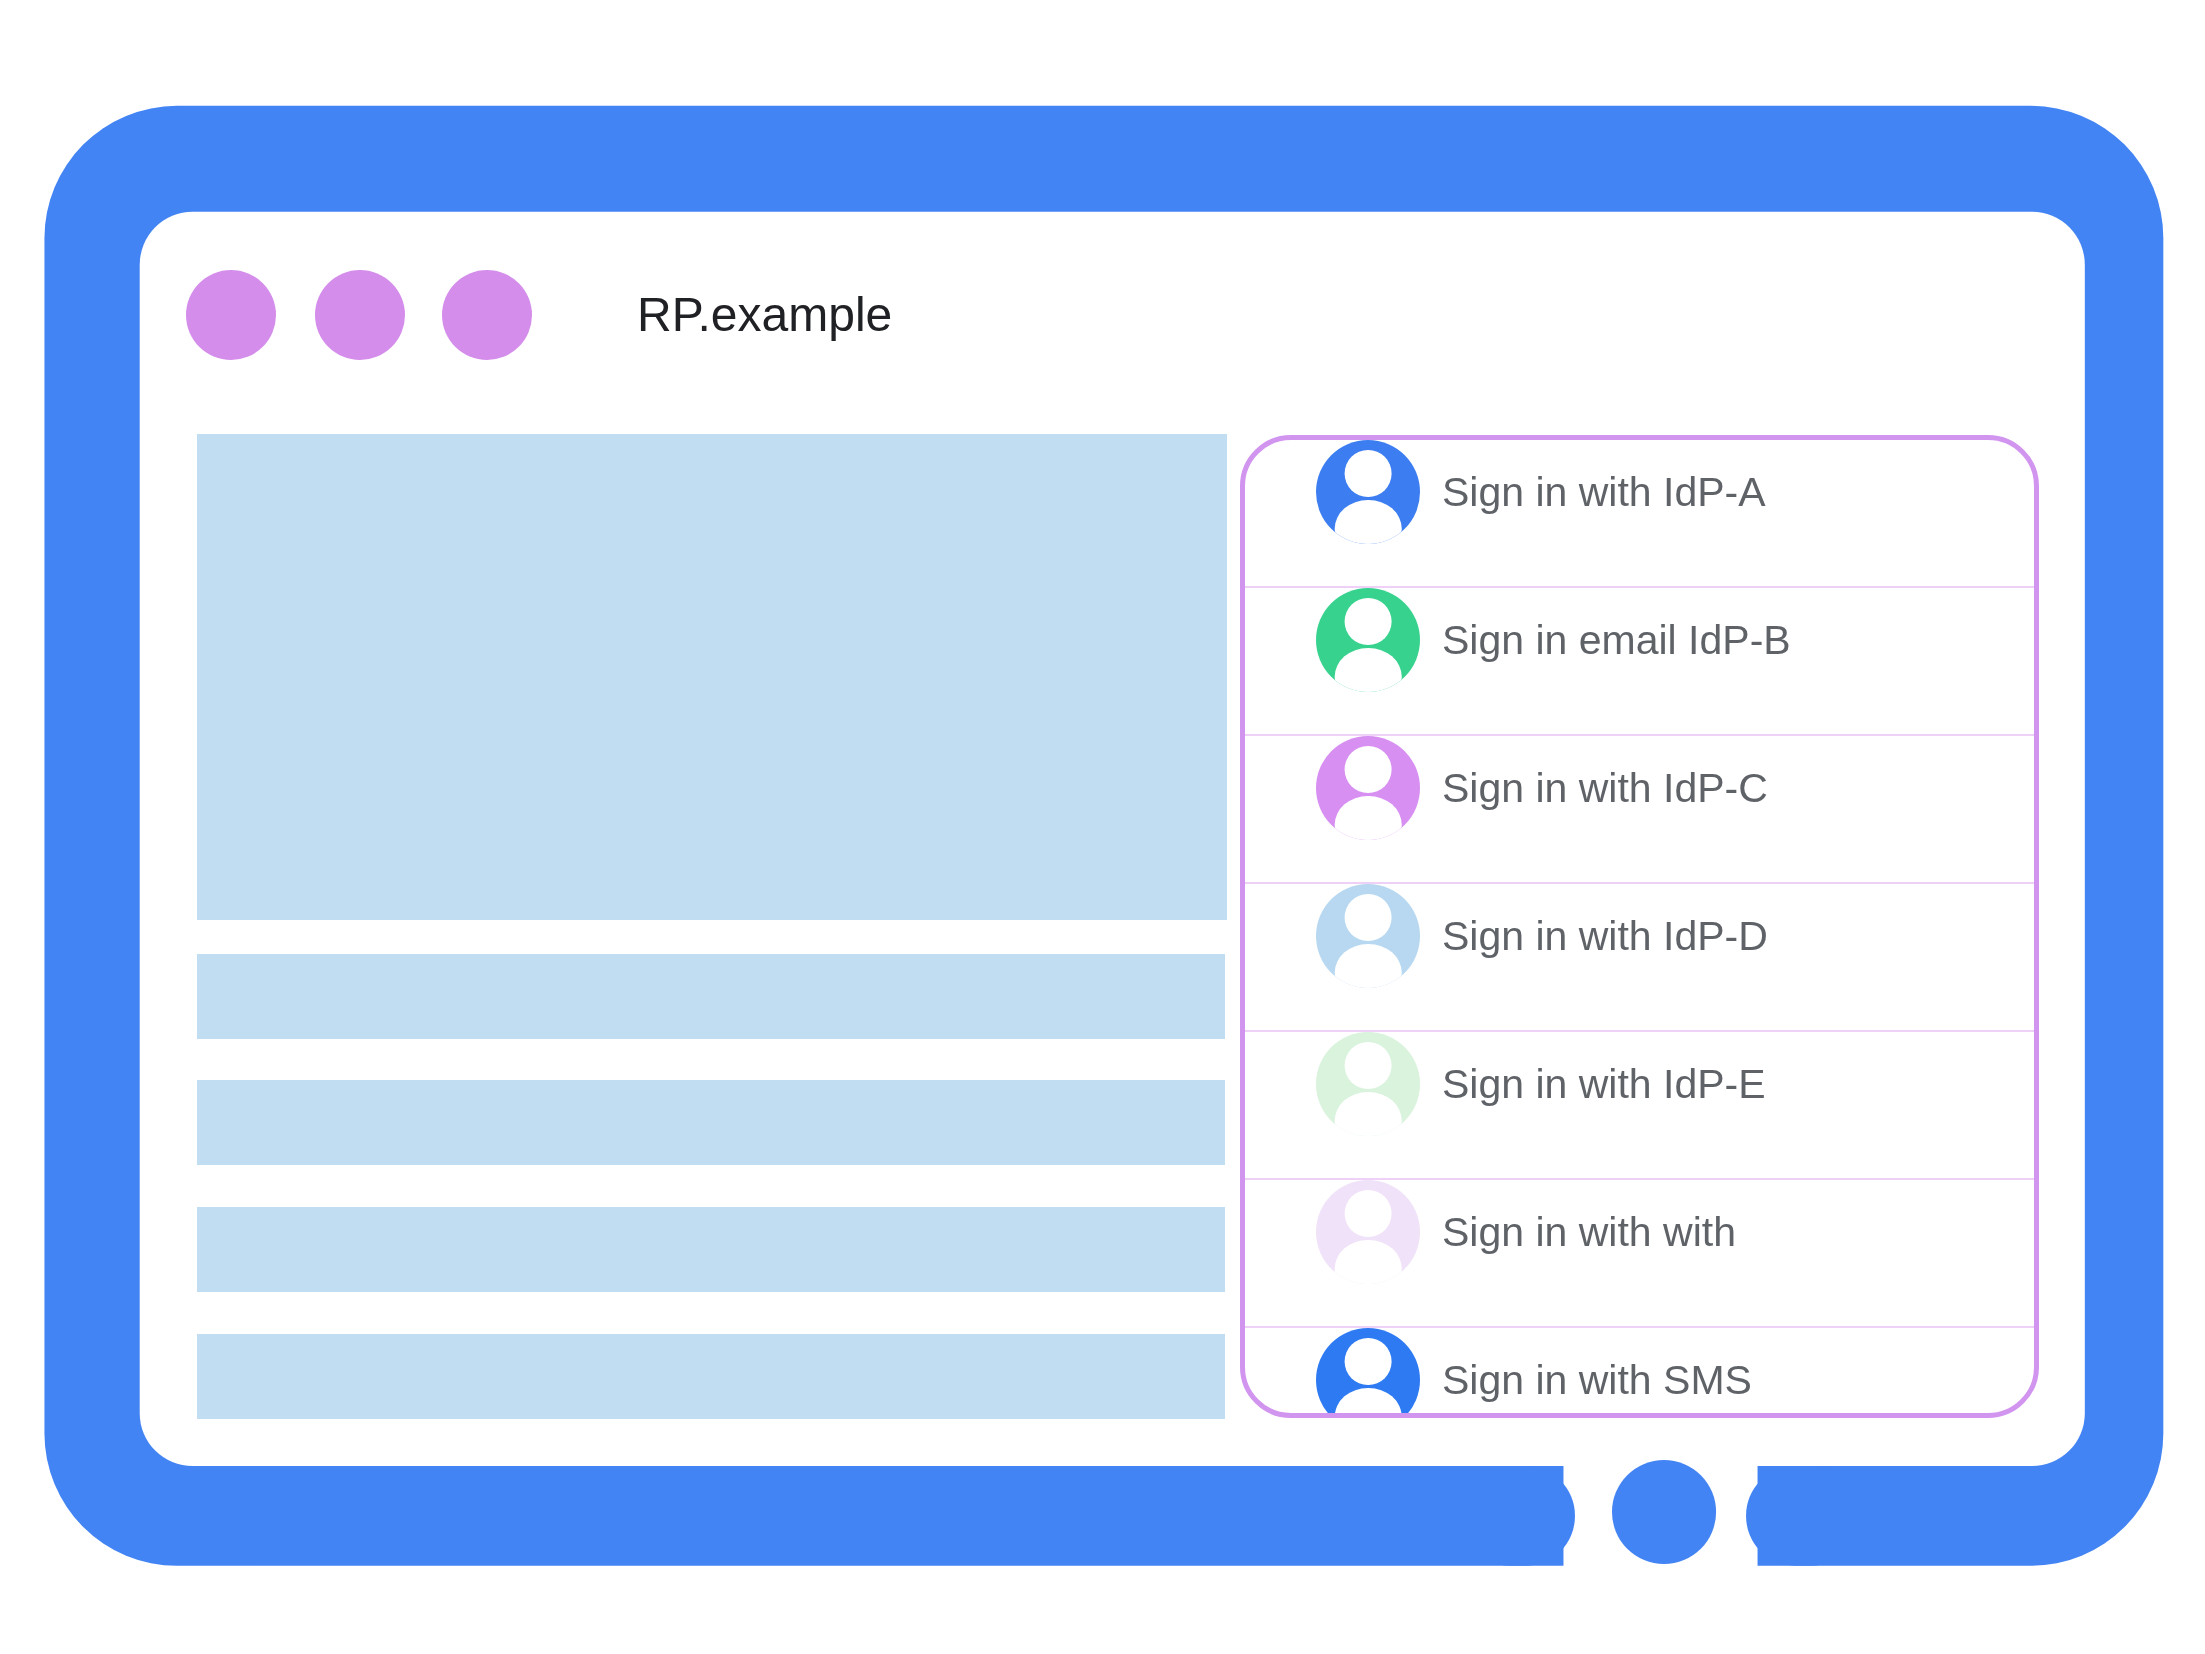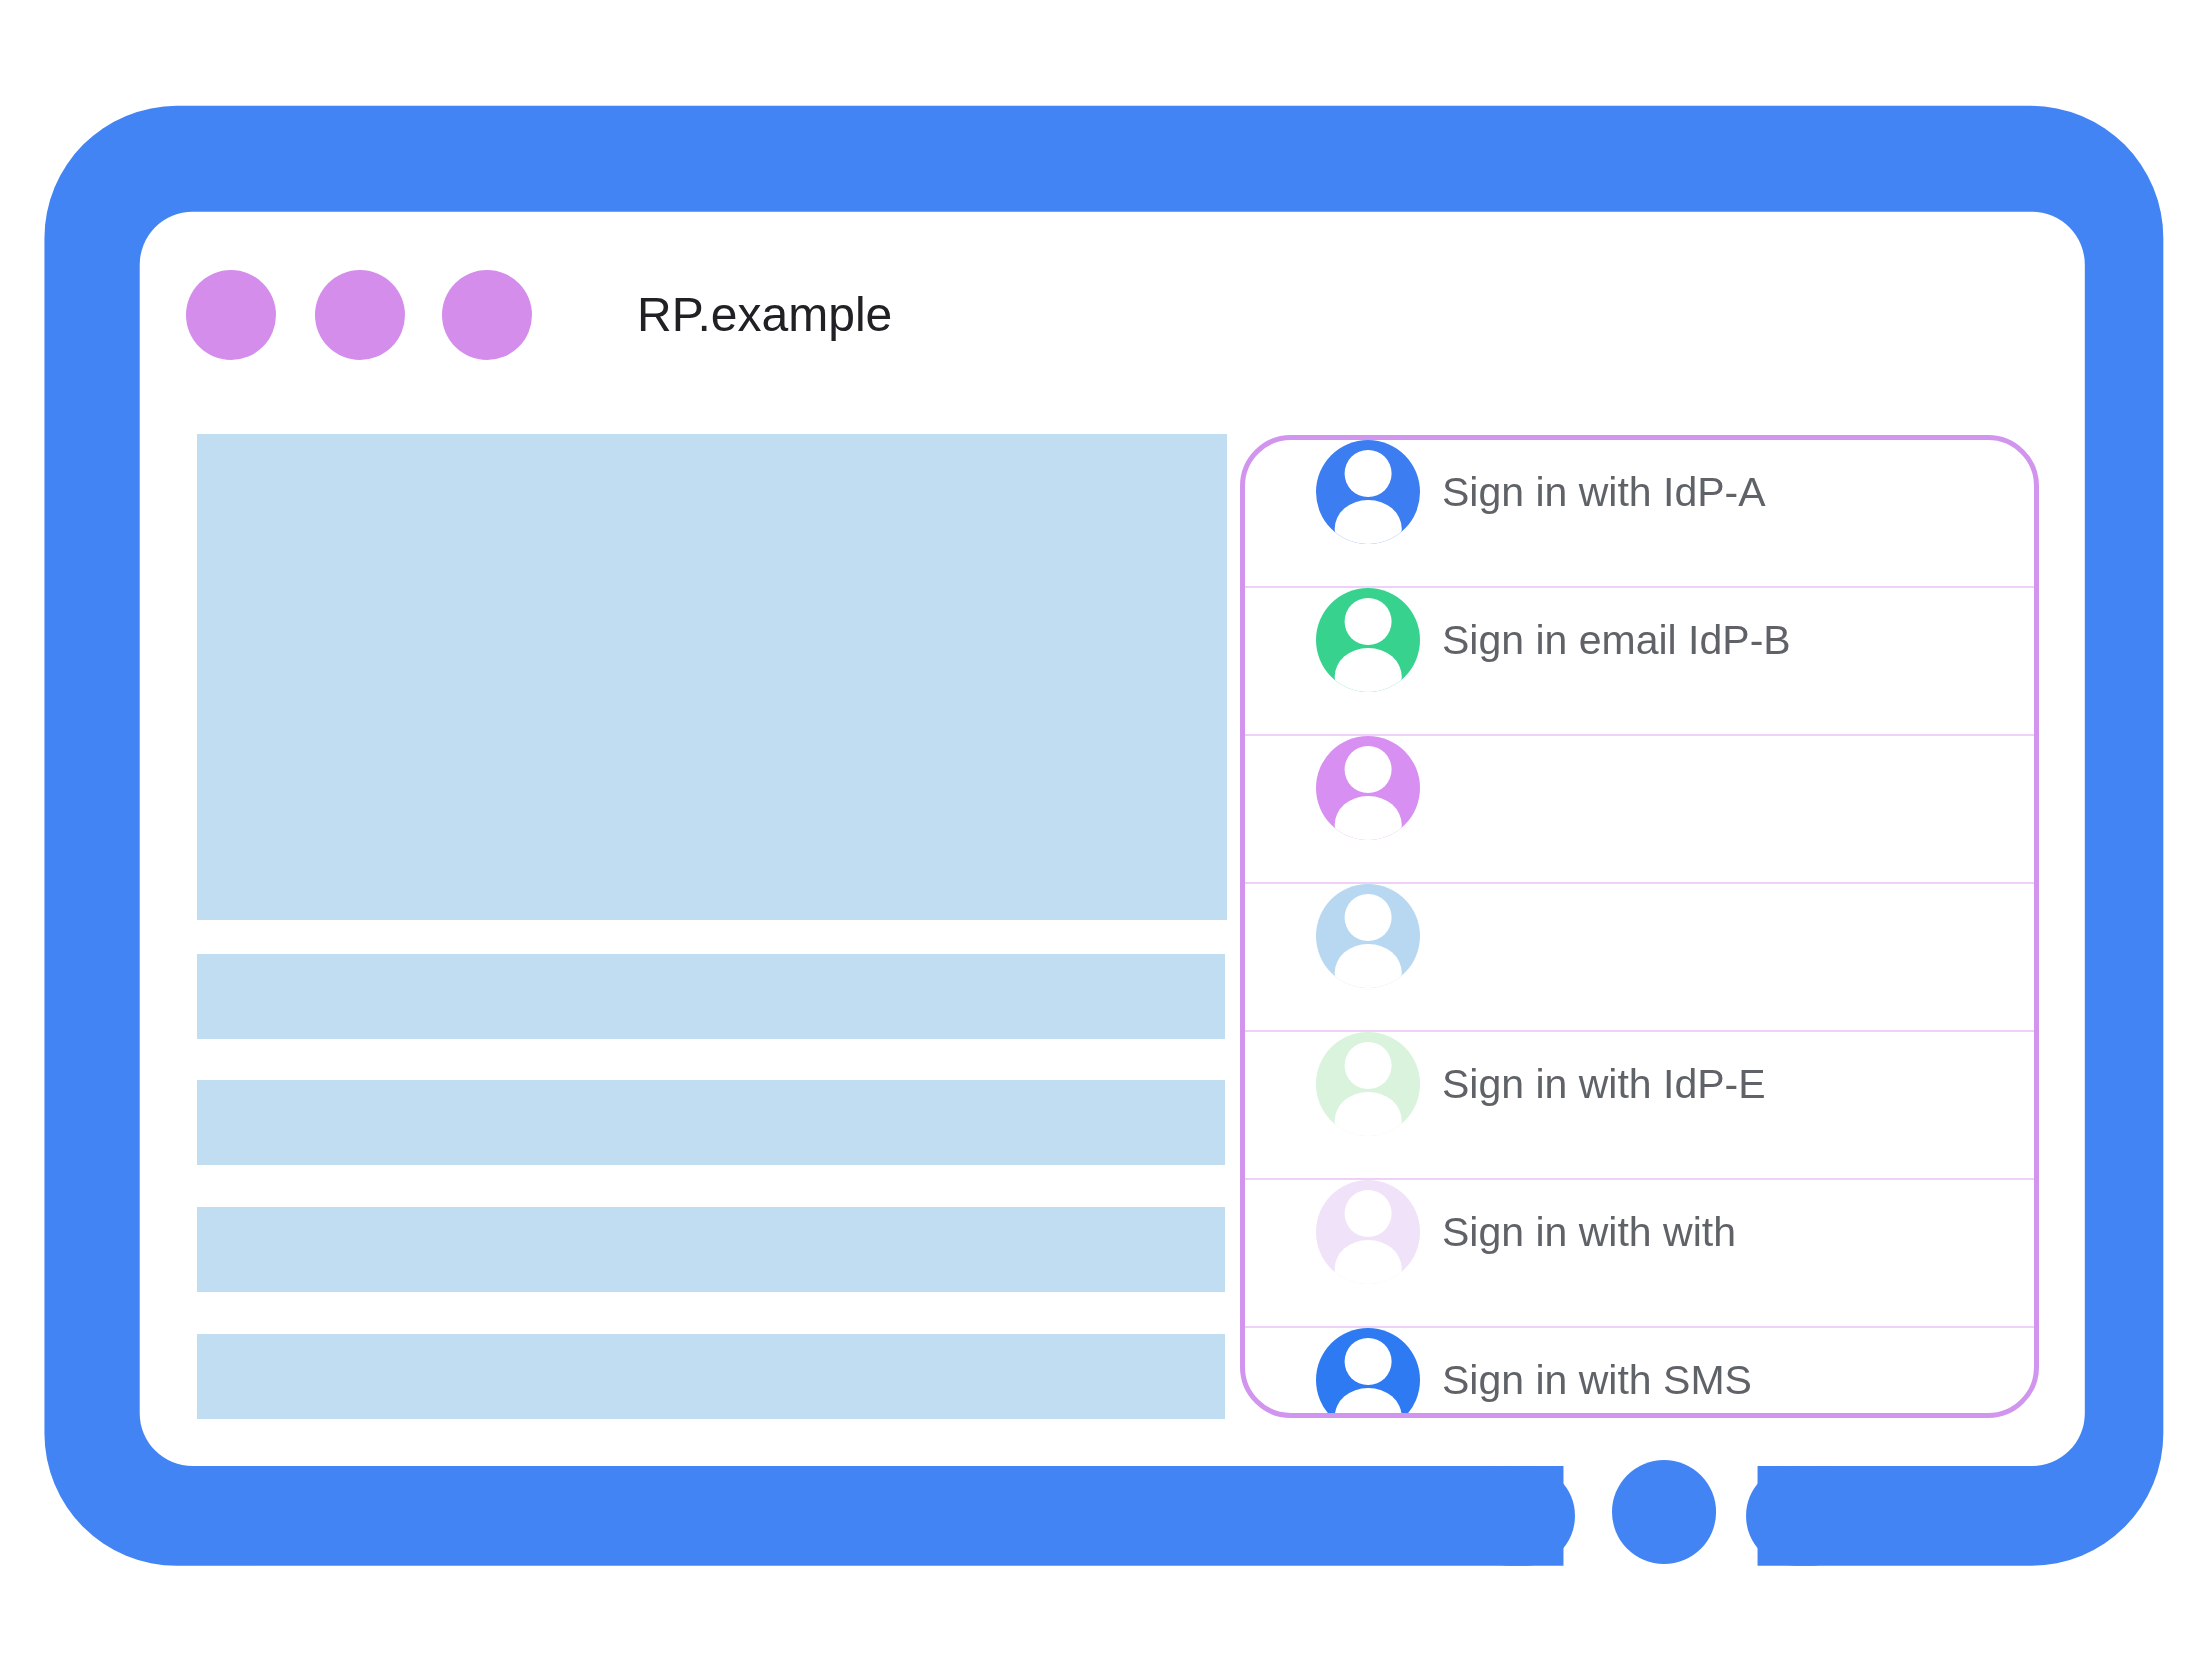--- a/index.html
+++ b/index.html
@@ -147,26 +147,28 @@
         <span class="head"></span>
         <span class="shoulders"></span>
       </span>
       <span class="row-label">Sign in email IdP-B</span>
     </div>
       <div class="row">
       <span class="avatar" style="background: rgb(215, 143, 241);">
         <span class="head"></span>
         <span class="shoulders"></span>
       </span>
+      <span class="row-label">Sign in with IdP-C</span>
     </div>
       <div class="row">
       <span class="avatar" style="background: rgb(183, 216, 240);">
         <span class="head"></span>
         <span class="shoulders"></span>
       </span>
+      <span class="row-label">Sign in with IdP-D</span>
     </div>
       <div class="row">
       <span class="avatar" style="background: rgb(217, 243, 221);">
         <span class="head"></span>
         <span class="shoulders"></span>
       </span>
       <span class="row-label">Sign in with IdP-E</span>
     </div>
       <div class="row">
       <span class="avatar" style="background: rgb(240, 226, 248);">

